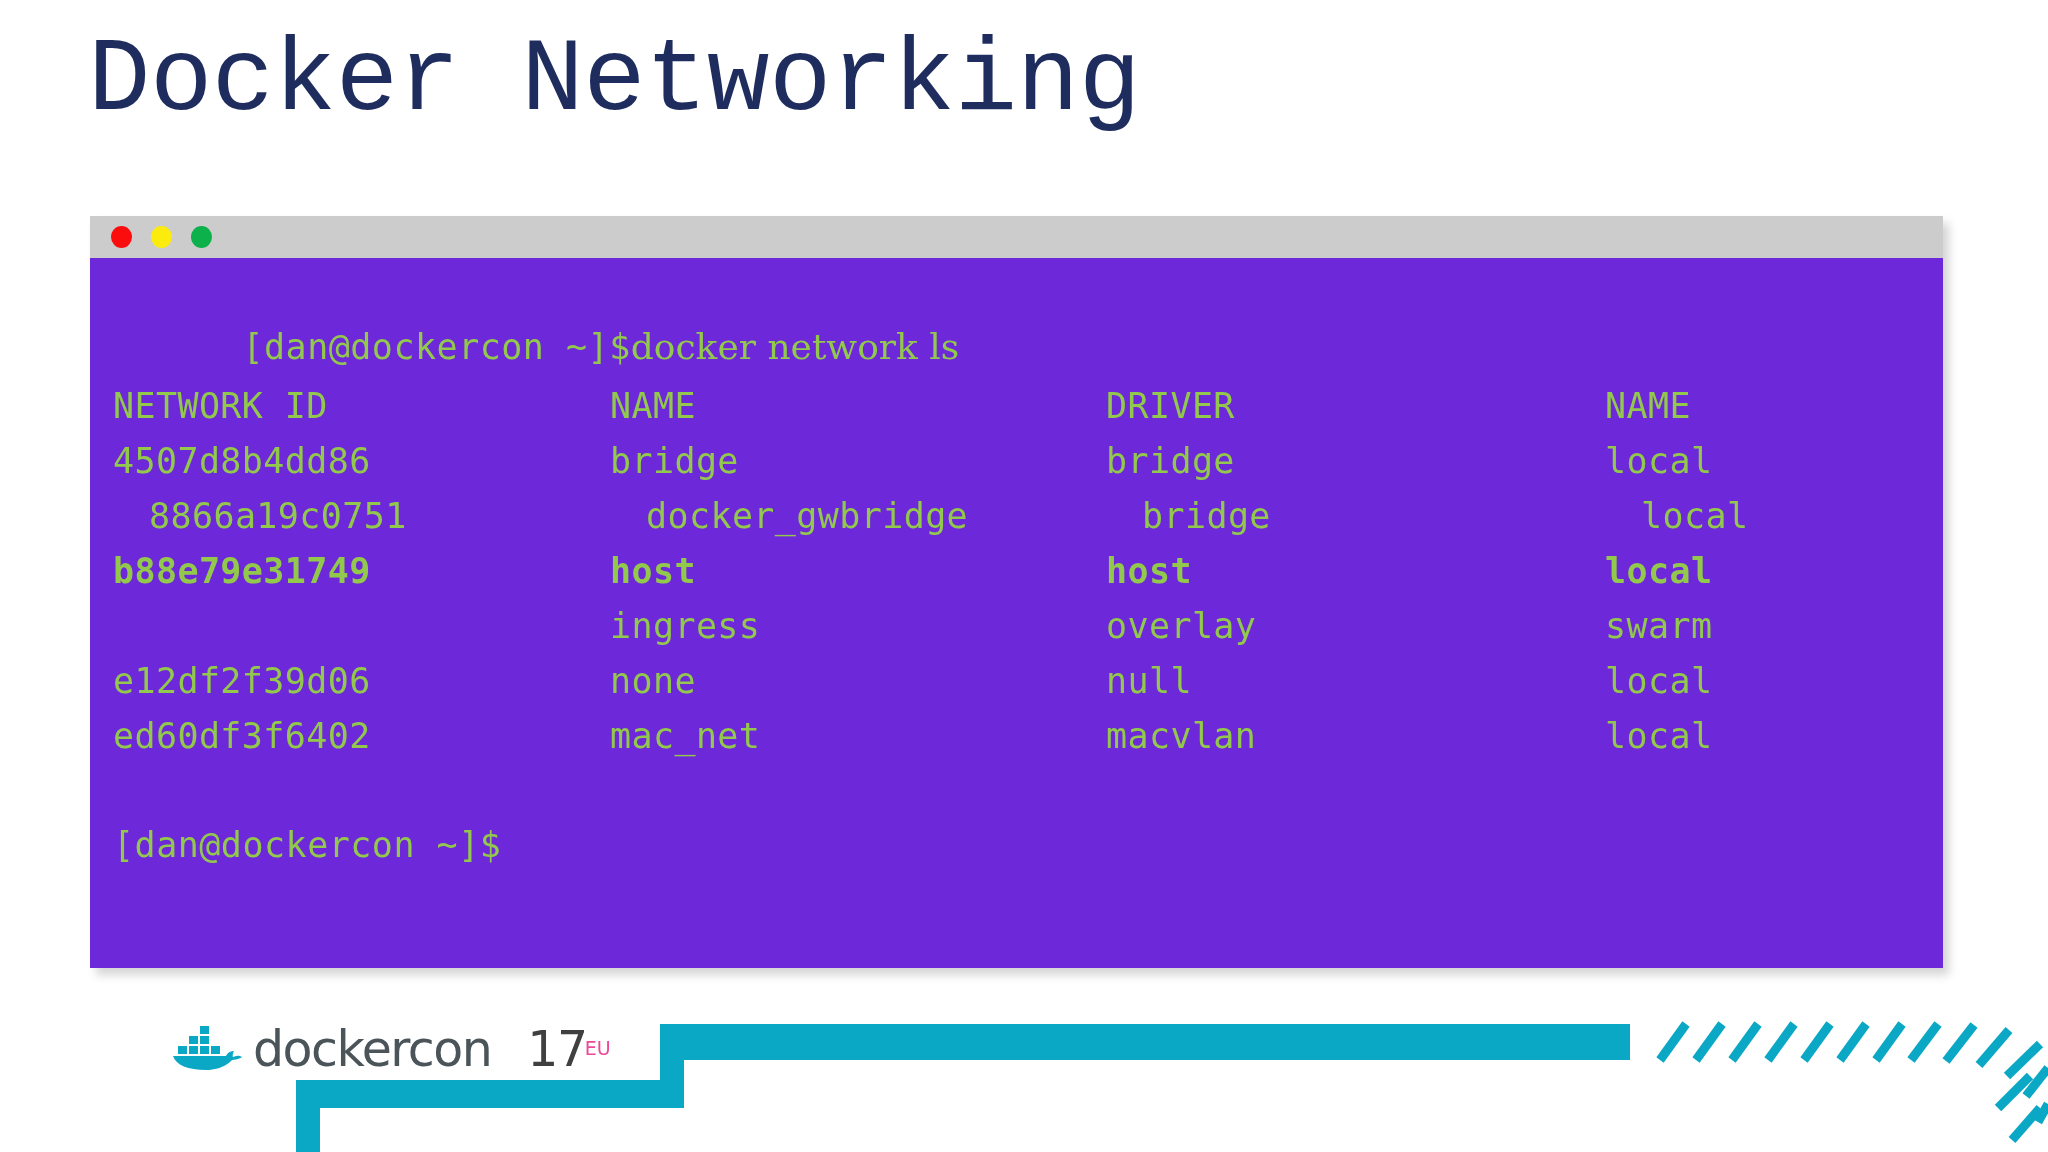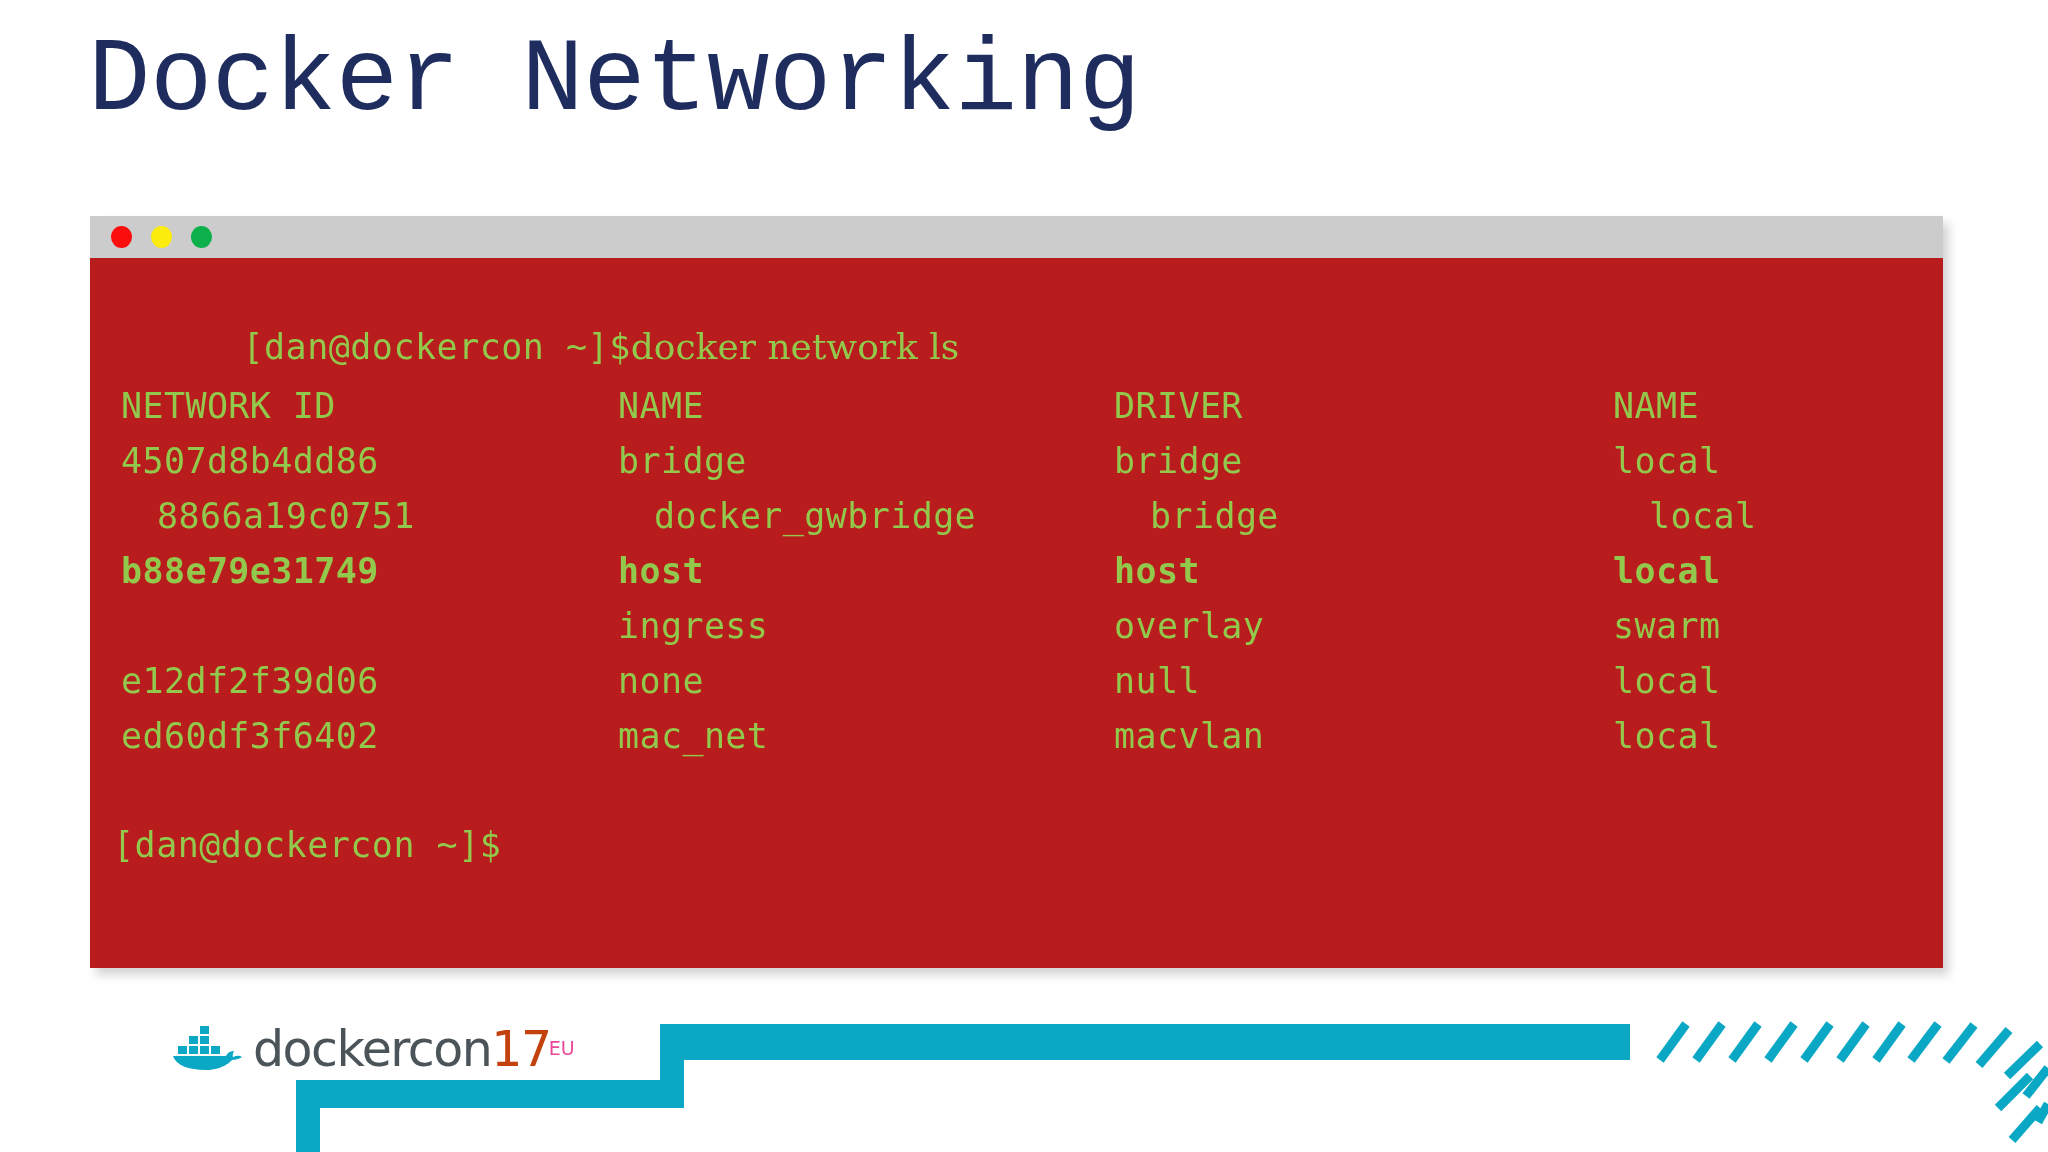--- a/index.html
+++ b/index.html
@@ -53,41 +53,41 @@
     margin-right: 19px;
     display: block;
   }
   .tl-dot.red    { background: #fc0d0d; }
   .tl-dot.yellow { background: #fcec0d; }
   .tl-dot.green  { background: #0cb14b; }
 
   .terminal-body {
     position: relative;
     height: 710px;
-    background: #b91c1c;
+    background: #6d28d9;
     overflow: hidden;
   }
   .prompt-row {
     position: absolute;
     left: 23px;
     white-space: pre;
     color: #92c94c;
     font-family: "DejaVu Sans Mono", monospace;
     font-size: 35px;
     letter-spacing: 0.5px;
   }
   .prompt-cmd {
     font-family: "DejaVu Serif", serif;
     font-size: 36px;
     letter-spacing: 0px;
   }
 
   .term-row {
     position: absolute;
-    left: 8px;
+    left: 0;
     width: 100%;
     height: 43px;
   }
   .cell {
     position: absolute;
     color: #92c94c;
     font-family: "DejaVu Sans Mono", monospace;
     font-size: 35px;
     letter-spacing: 0.4px;
     white-space: pre;
@@ -123,21 +123,22 @@
   }
   .dc-wordmark {
     font-family: "DejaVu Sans", sans-serif;
     font-size: 49px;
     font-weight: 400;
     color: #4a5459;
     letter-spacing: -1.5px;
     line-height: 0.92;
   }
   .dc-17 {
-    color: #c2410c;
+    color: #404040;
+    margin-left: 36px;
   }
   .dc-eu {
     font-size: 19px;
     color: #ec4899;
     letter-spacing: 0px;
     vertical-align: 11px;
     margin-left: -2px;
   }
 </style>
 </head>

